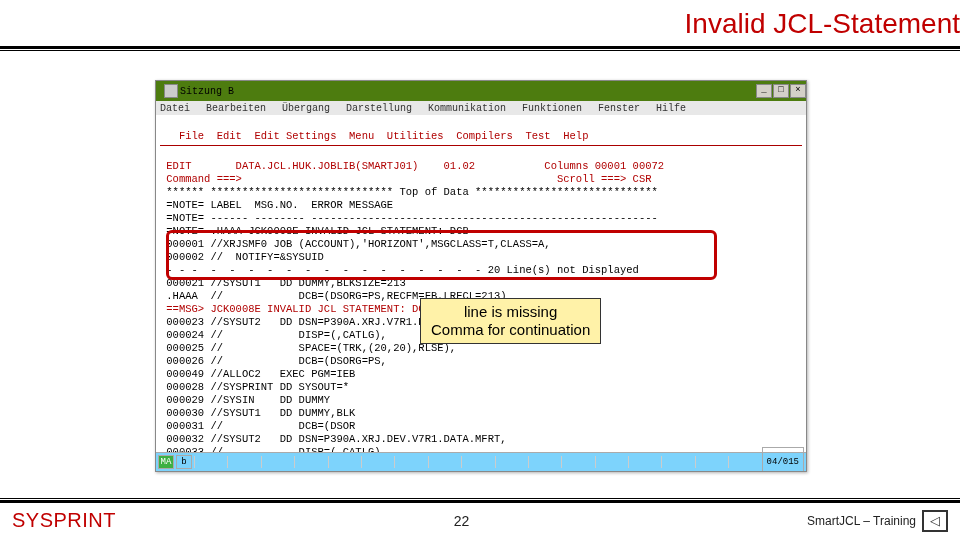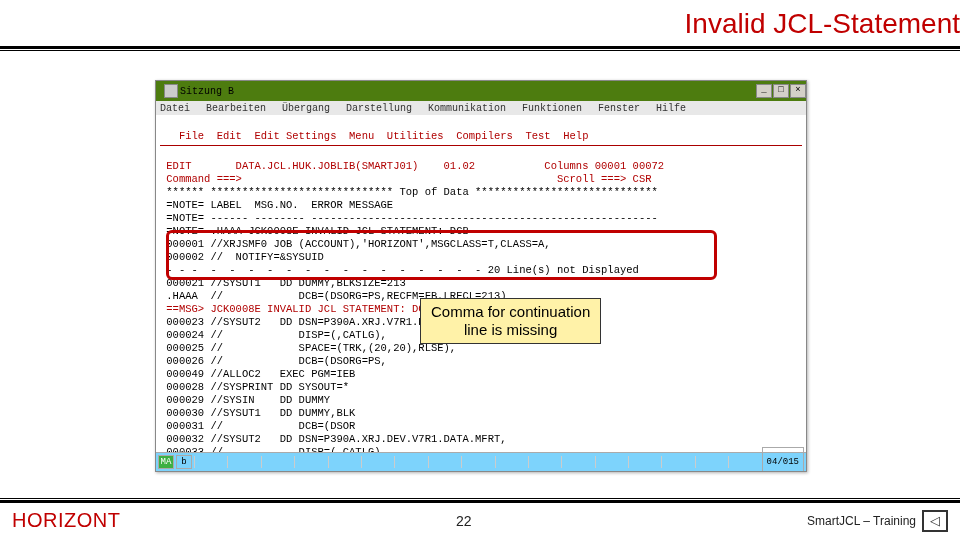--- a/index.html
+++ b/index.html
@@ -279,28 +279,28 @@
         <span></span>
         <span></span>
     </div>
     <span class="pos">04/015</span>
   </div>
 </div>
 
 <div class="highlight-box" style="left:166px; top:230px; width:545px; height:44px;"></div>
 
 <div class="callout" style="left:420px; top:298px;">
+  <div>line is missing</div>
   <div>Comma for continuation</div>
-  <div>line is missing</div>
 </div>
 
 <div class="footer">
   <hr class="footer-rule-thin">
   <hr class="footer-rule-thick">
   <div class="footer-row">
-    <span class="footer-left">HORIZONT</span>
+    <span class="footer-left">SYSPRINT</span>
     <span class="footer-center">22</span>
     <div class="footer-right-wrap">
       <span class="footer-right">SmartJCL – Training</span>
       <span class="nav-icon">◁</span>
     </div>
   </div>
 </div>
 
 </body></html>

